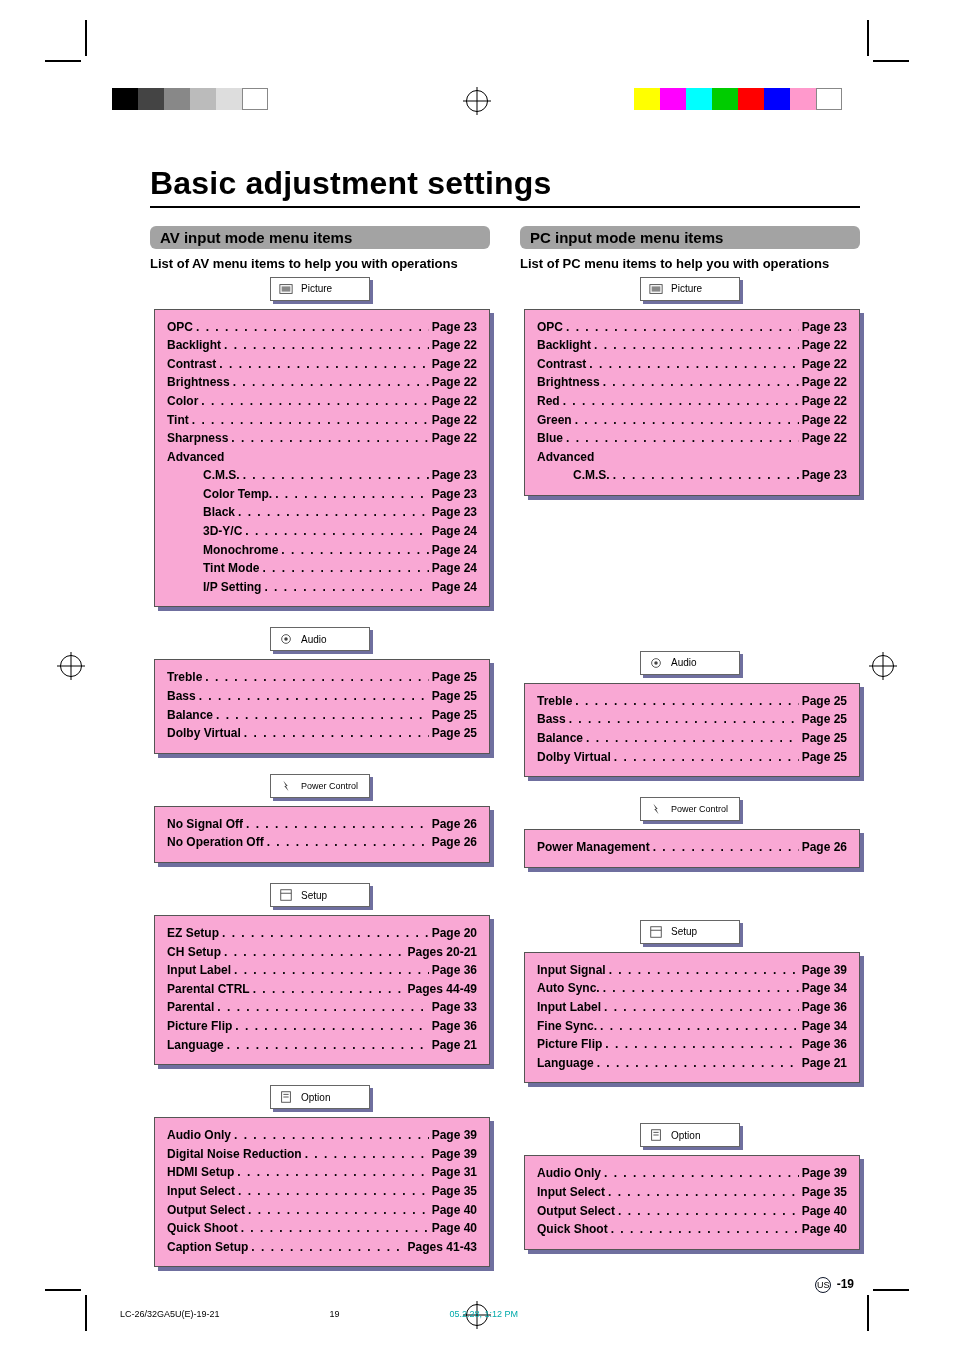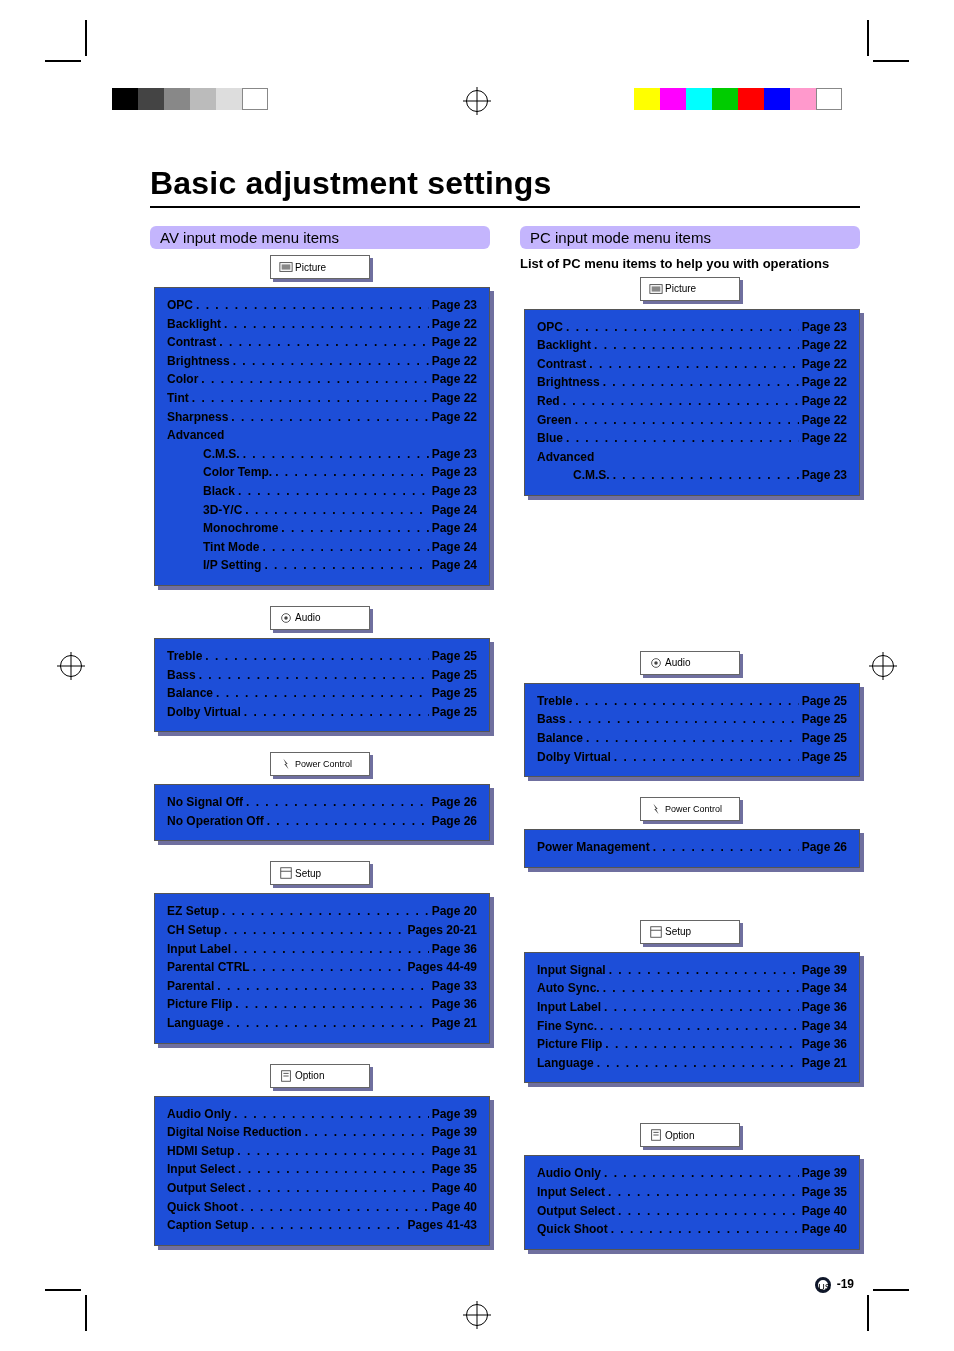--- a/index.html
+++ b/index.html
@@ -27,36 +27,36 @@
   .bar-y{background:#ff0}.bar-m{background:#f0f}.bar-c{background:#0ff}.bar-g{background:#0c0}.bar-r{background:#f00}.bar-b{background:#00f}.bar-pk{background:#f9c}
 
   .content{position:absolute;top:165px;left:150px;right:94px;bottom:110px}
 
   h1{font-size:32px;font-weight:bold;margin-bottom:4px;letter-spacing:0.2px}
   .rule{height:2px;background:#000;margin-bottom:18px}
 
   .cols{display:flex;gap:30px}
   .col{flex:1;min-width:0}
 
-  .sechead{background:#c4b5fd;border-radius:6px;padding:3px 10px;font-size:15px;font-weight:normal;margin-bottom:6px}
+  .sechead{background:#a3a3a3;border-radius:6px;padding:3px 10px;font-size:15px;font-weight:bold;margin-bottom:6px}
   .intro{font-size:13px;font-weight:bold;line-height:1.35;margin-bottom:4px}
 
-  .tab{width:100px;height:24px;background:#fff;border:1px solid #666;box-shadow:3px 3px 0 #6f6f9f;display:flex;align-items:center;gap:2px;padding:0 8px;margin:0 auto 8px auto;font-size:10px}
+  .tab{width:100px;height:24px;background:#fff;border:1px solid #666;box-shadow:3px 3px 0 #6f6f9f;display:flex;align-items:center;gap:8px;padding:0 8px;margin:0 auto 8px auto;font-size:10px}
   .tab svg{width:14px;height:14px;flex:none}
 
-  .panel{position:relative;background:#1d4ed8;border:1px solid #555;box-shadow:4px 4px 0 #6f6f9f;padding:8px 12px 10px 12px;margin:0 0 20px 4px;font-size:12px;font-weight:bold}
+  .panel{position:relative;background:#f9a8d4;border:1px solid #555;box-shadow:4px 4px 0 #6f6f9f;padding:8px 12px 10px 12px;margin:0 0 20px 4px;font-size:12px;font-weight:bold}
   .row{display:flex;align-items:baseline;white-space:nowrap;line-height:1.55}
   .row.indent{padding-left:36px}
   .row .lbl{flex:none}
   .row .dots{flex:1;overflow:hidden;letter-spacing:1.5px;margin:0 3px}
   .row .pg{flex:none}
   .subhead{font-weight:bold;line-height:1.55}
 
   .pagefoot{position:absolute;bottom:58px;right:100px;font-size:12px}
-  .pagefoot .circ{display:inline-block;border:3px solid #0f172a;border-radius:50%;width:16px;height:16px;line-height:14px;text-align:center;font-size:9px;vertical-align:middle;margin-right:2px}
+  .pagefoot .circ{display:inline-block;border:1px solid #0f172a;border-radius:50%;width:16px;height:16px;line-height:14px;text-align:center;font-size:9px;vertical-align:middle;margin-right:2px}
   .docfoot{position:absolute;bottom:32px;left:120px;right:120px;font-size:9px;color:#000;display:flex;gap:110px}
   .docfoot span:last-child{color:#0aa}
 </style>
 </head>
 <body>
 
 <div class="page">
 
   <div class="crop tl">
       <div class="h"></div>
@@ -98,20 +98,21 @@
   </div>
 
   <div class="content">
     <h1>Basic adjustment settings</h1>
     <div class="rule"></div>
 
     <div class="cols">
 
       <div class="col">
         <div class="sechead">AV input mode menu items</div>
+        <div class="intro">List of AV menu items to help you with operations</div>
 
         <div class="tab">
           <svg viewBox="0 0 16 16">
               <rect x="1" y="3" width="14" height="10" fill="none" stroke="#444"></rect>
               <rect x="3" y="5" width="10" height="6" fill="#888"></rect>
             </svg>
           <span>Picture</span>
         </div>
         <div class="panel">
             <div class="row">
@@ -498,13 +499,18 @@
             </div>
           </div>
       </div>
     </div>
   </div>
 
   <div class="pagefoot">
     <span class="circ">US</span>
     <b>-19</b>
   </div>
+  <div class="docfoot">
+    <span>LC-26/32GA5U(E)-19-21</span>
+    <span>19</span>
+    <span>05.2.28, 1:12 PM</span>
+  </div>
 </div>
 
 </body></html>

